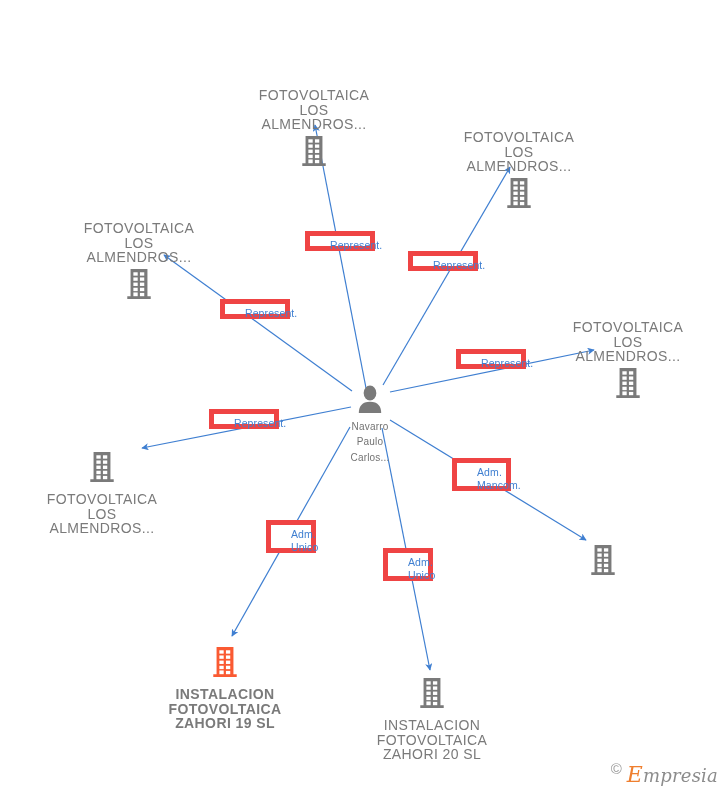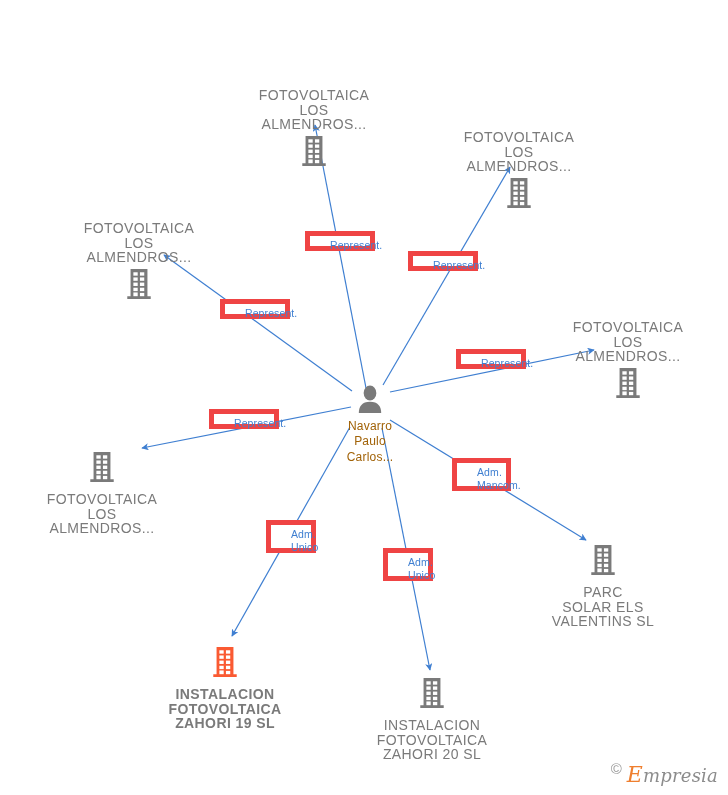--- a/index.html
+++ b/index.html
@@ -59,22 +59,22 @@
   
   .person-node {
     position: absolute;
     width: 170px;
     margin-left: -85px;
     text-align: center;
     line-height: 15.5px;
   }
   .person-node .label {
     display: block;
-    font-size: 12px;
-    color: #a16207;
+    font-size: 10px;
+    color: #737373;
     white-space: pre-line;
     margin-top: 3px;
     letter-spacing: 0.2px;
   }
 
   
   .edge-label {
     position: absolute;
     box-sizing: border-box;
     background: #ffffff;
@@ -243,23 +243,20 @@
             <rect x="17" y="5.5" width="4.6" height="3.6" fill="#ffffff"></rect>
             <rect x="10" y="11" width="4.6" height="3.6" fill="#ffffff"></rect>
             <rect x="17" y="11" width="4.6" height="3.6" fill="#ffffff"></rect>
             <rect x="10" y="16.5" width="4.6" height="3.6" fill="#ffffff"></rect>
             <rect x="17" y="16.5" width="4.6" height="3.6" fill="#ffffff"></rect>
             <rect x="10" y="22" width="4.6" height="3.6" fill="#ffffff"></rect>
             <rect x="17" y="22" width="4.6" height="3.6" fill="#ffffff"></rect>
             <rect x="10" y="27" width="4.6" height="4" fill="#ffffff"></rect>
             <rect x="17" y="27.5" width="4.6" height="3.5" fill="#ffffff"></rect>
           </svg></span>
-        <span class="label">PARC
-SOLAR ELS
-VALENTINS SL</span>
       </div>
       <div class="node highlight" style="left: 225px; top: 645px;">
         <span class="icon-wrap"><svg viewBox="0 0 32 36" width="30" height="34" fill="#fa5a32">
             <path d="M7 2 h18 v29 h-18 z M3.5 31 h25 v3 h-25 z"></path>
             <rect x="10" y="5.5" width="4.6" height="3.6" fill="#ffffff"></rect>
             <rect x="17" y="5.5" width="4.6" height="3.6" fill="#ffffff"></rect>
             <rect x="10" y="11" width="4.6" height="3.6" fill="#ffffff"></rect>
             <rect x="17" y="11" width="4.6" height="3.6" fill="#ffffff"></rect>
             <rect x="10" y="16.5" width="4.6" height="3.6" fill="#ffffff"></rect>
             <rect x="17" y="16.5" width="4.6" height="3.6" fill="#ffffff"></rect>

